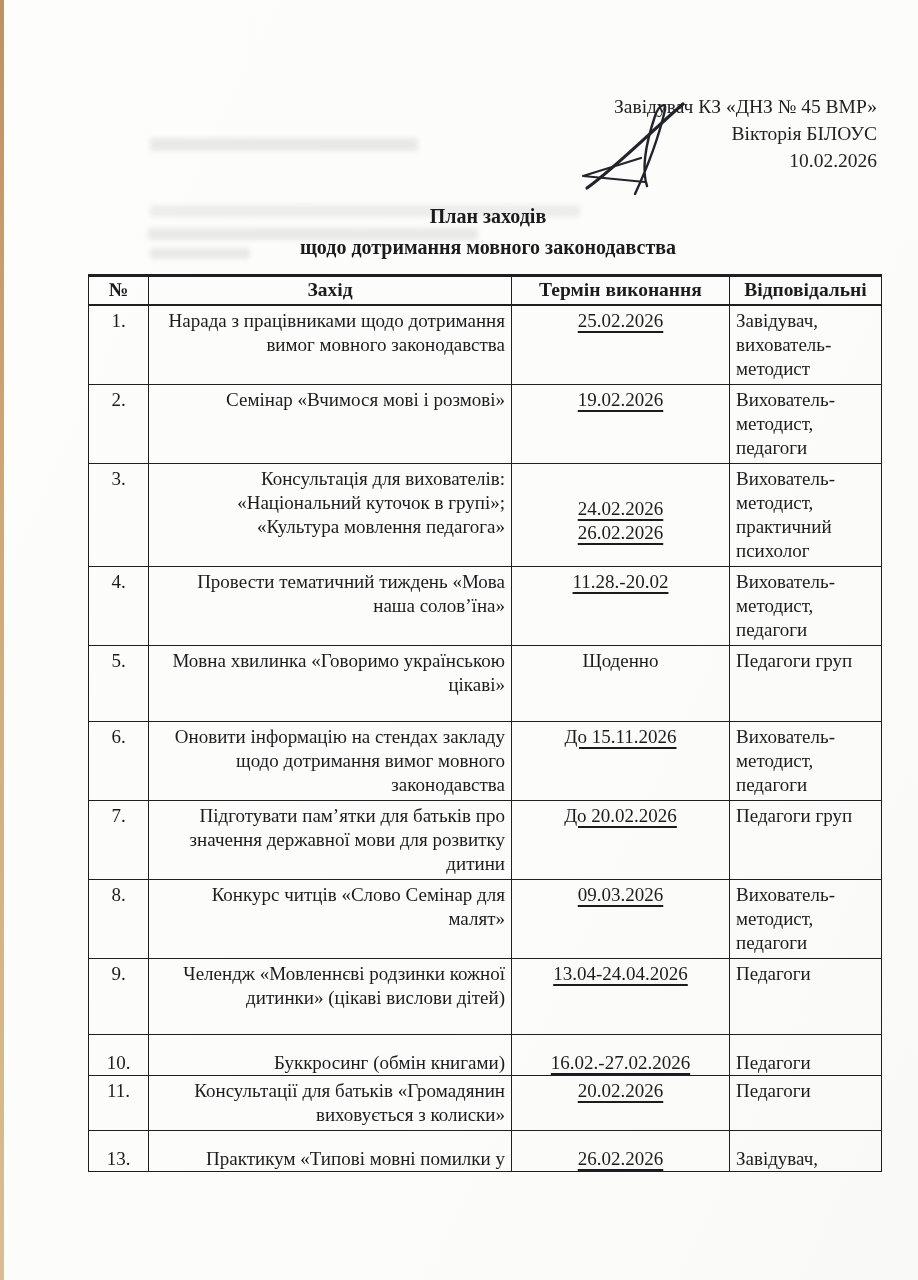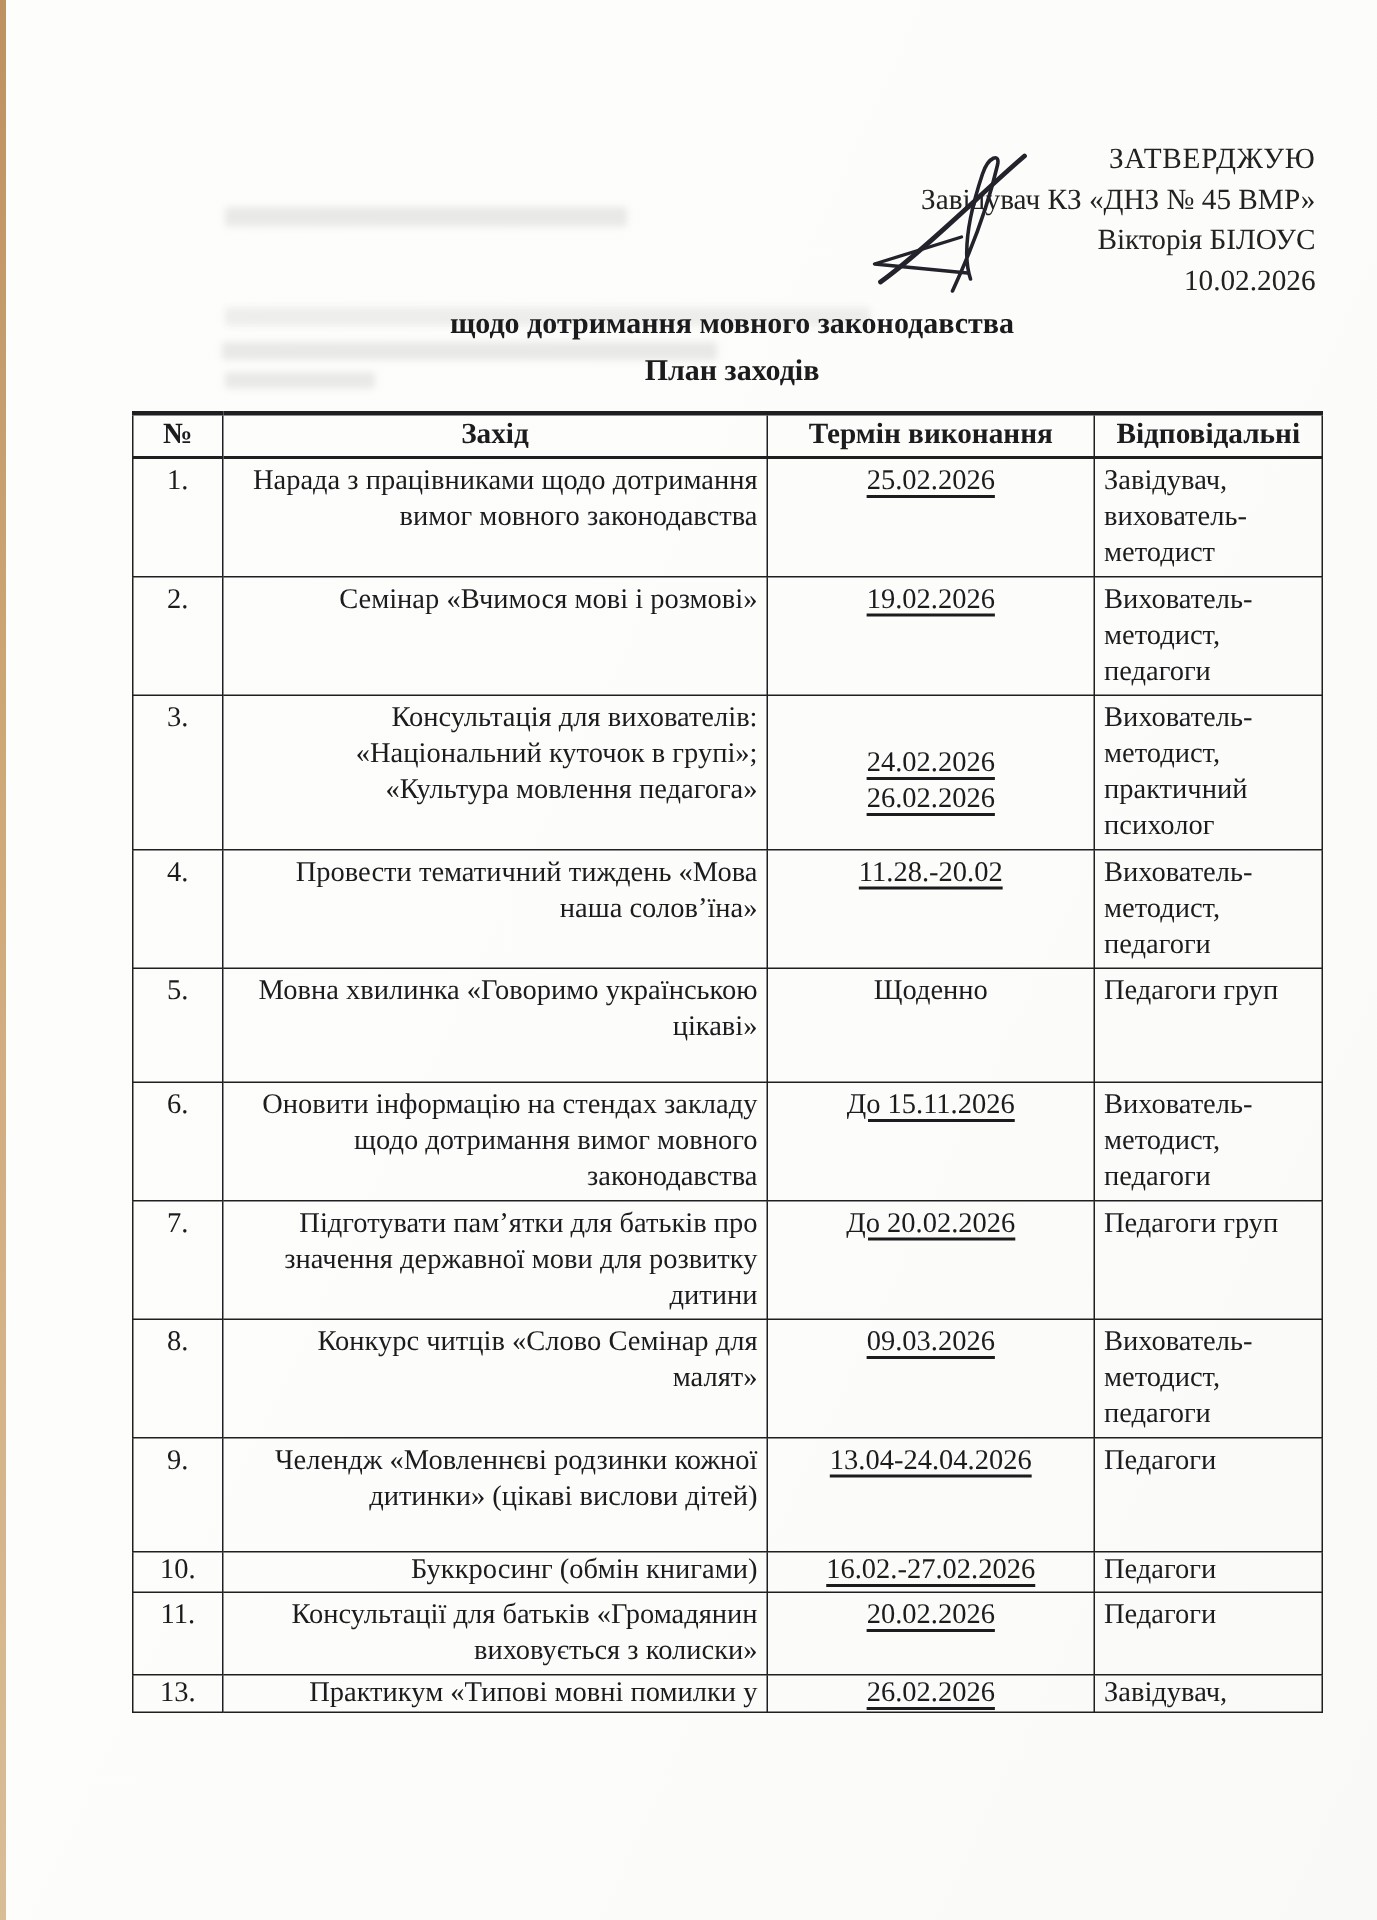--- a/index.html
+++ b/index.html
@@ -66,49 +66,48 @@
   }
 
   tr.row-1  { height:78px; }  tr.row-2  { height:72px; }
   tr.row-3  { height:96px; }  tr.row-4  { height:74px; }
   tr.row-5  { height:76px; }  tr.row-6  { height:73px; }
   tr.row-7  { height:73px; }  tr.row-8  { height:73px; }
   tr.row-9  { height:76px; }  tr.row-10 { height:27px; }
   tr.row-11 { height:50px; }  tr.row-12 { height:49px; }
   tr.row-13 { height:24px; }
   tr.row-3 td.col-term { padding-top:33px; }
-  tr.row-10 td, tr.row-13 td { line-height:22px; padding-top:1px; padding-bottom:1px; }
+  tr.row-10 td, tr.row-13 td { line-height:22px; padding-top:17px; padding-bottom:1px; }
 </style>
 </head>
 <body>
 
 <div class="page">
   <div class="edge-strip"></div>
 
   <div class="bleed b1"></div>
   <div class="bleed b2"></div>
   <div class="bleed b3"></div>
   <div class="bleed b4"></div>
 
   <div class="approval">
-    <div class="l1">ЗАТВЕРДЖУЮ</div>
     <div>Завідувач КЗ «ДНЗ № 45 ВМР»</div>
     <div>Вікторія БІЛОУС</div>
     <div>10.02.2026</div>
   </div>
 
   <svg class="signature" viewBox="0 0 170 100">
     <path d="M 12 90 C 40 70, 80 30, 108 6" stroke="#23232c" stroke-width="3.2" fill="none" stroke-linecap="round"></path>
     <path d="M 60 96 C 72 70, 84 38, 90 12 C 92 4, 84 6, 80 18 C 72 42, 66 70, 72 88" stroke="#23232c" stroke-width="2.4" fill="none" stroke-linecap="round"></path>
     <path d="M 66 60 L 8 78 L 70 84" stroke="#23232c" stroke-width="2.2" fill="none" stroke-linecap="round" stroke-linejoin="round"></path>
   </svg>
 
   <div class="doc-title">
+    <div>План заходів</div>
     <div>щодо дотримання мовного законодавства</div>
-    <div>План заходів</div>
   </div>
 
   <table class="plan">
     <colgroup>
         <col class="c-num">
         <col class="c-act">
         <col class="c-term">
         <col class="c-resp">
       </colgroup>
     <thead>

